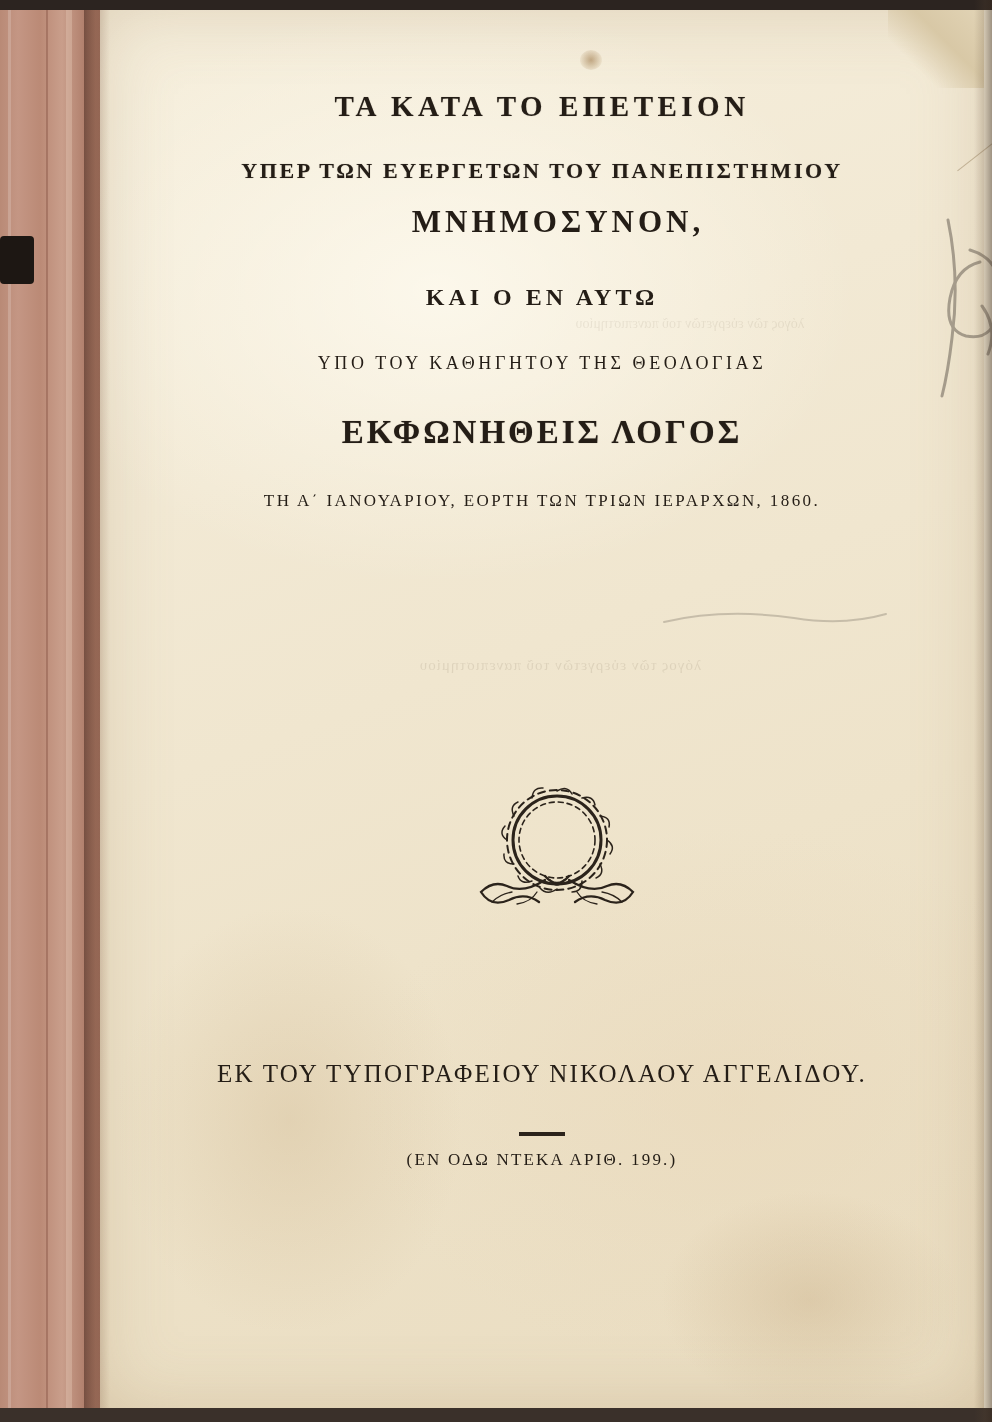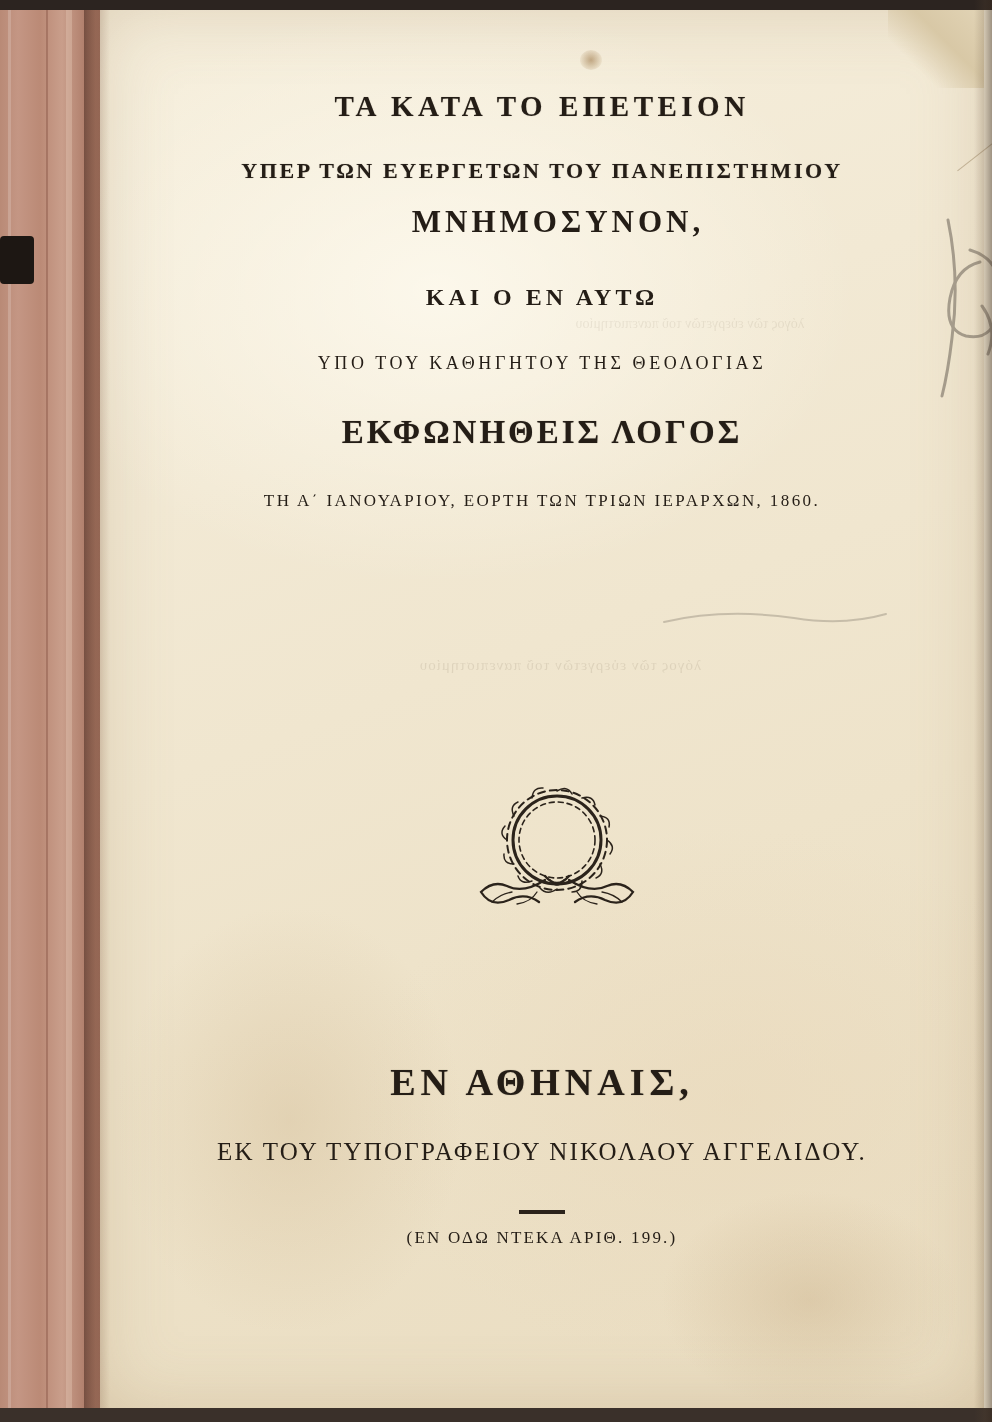--- a/index.html
+++ b/index.html
@@ -325,21 +325,20 @@
           <path d="M127 100 q22 14 38 6 q14 -6 26 6 q-10 16 -28 8 q-16 -8 -30 2" stroke-width="2.3"></path>
           <path d="M70 112 q-12 2 -20 10" stroke-width="1.3"></path>
           <path d="M160 112 q12 2 20 10" stroke-width="1.3"></path>
           <path d="M95 112 q-6 10 -20 12" stroke-width="1.3"></path>
           <path d="M135 112 q6 10 20 12" stroke-width="1.3"></path>
         </g>
       </svg>
     </div>
 
     <div class="imprint">
-      <div class="city">ΕΝ ΑΘΗΝΑΙΣ,</div>
       <div class="press">ΕΚ ΤΟΥ ΤΥΠΟΓΡΑΦΕΙΟΥ ΝΙΚΟΛΑΟΥ ΑΓΓΕΛΙΔΟΥ.</div>
       <div class="rule"></div>
       <div class="address">(ΕΝ ΟΔΩ ΝΤΕΚΑ ΑΡΙΘ. 199.)</div>
     </div>
 
     <div class="pencil">
       <svg viewBox="0 0 130 220" width="130" height="220" aria-hidden="true">
         <g fill="none" stroke="#6b6257" stroke-width="3" stroke-linecap="round">
           <path d="M36 10 q12 58 4 118 q-4 34 -10 58"></path>
           <path d="M58 40 q34 10 30 52 q-4 40 -34 34 q-22 -6 -16 -38 q6 -30 30 -36"></path>

